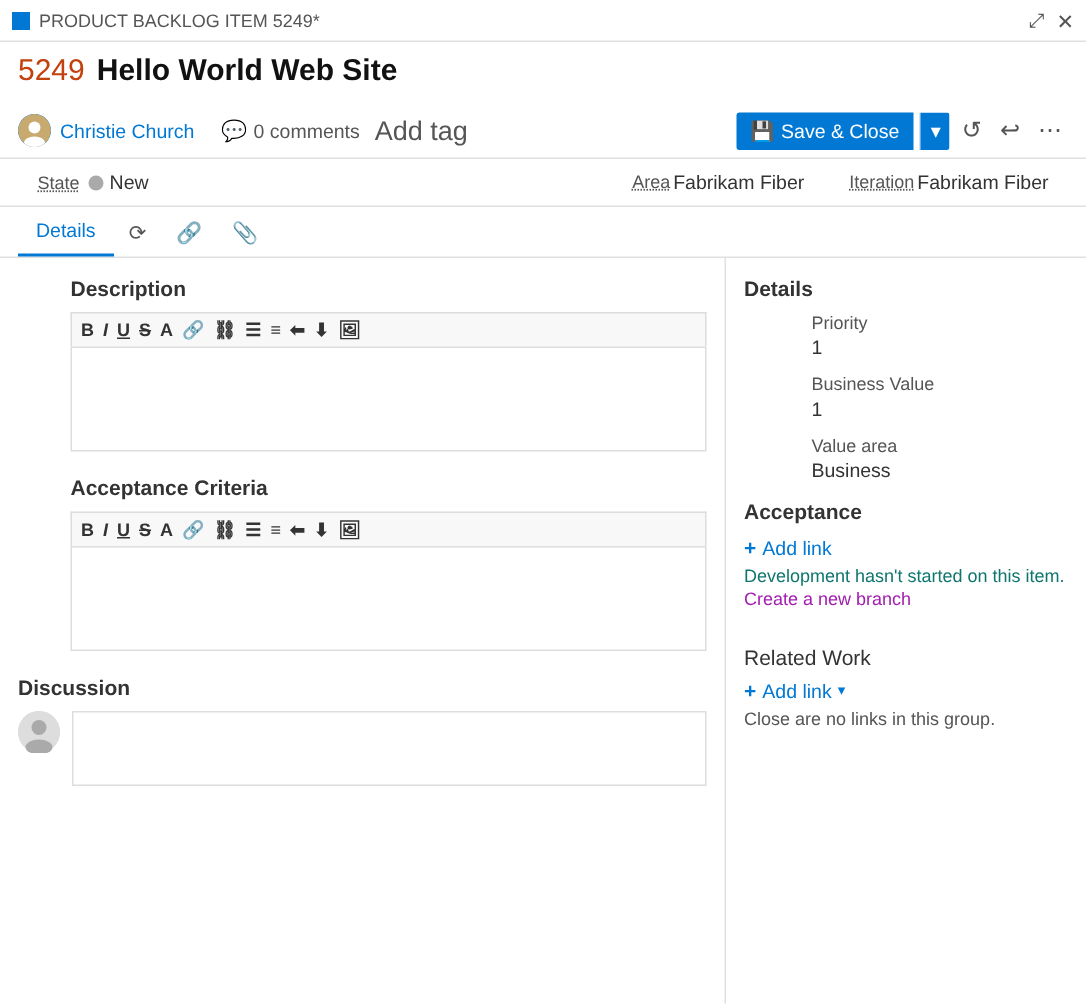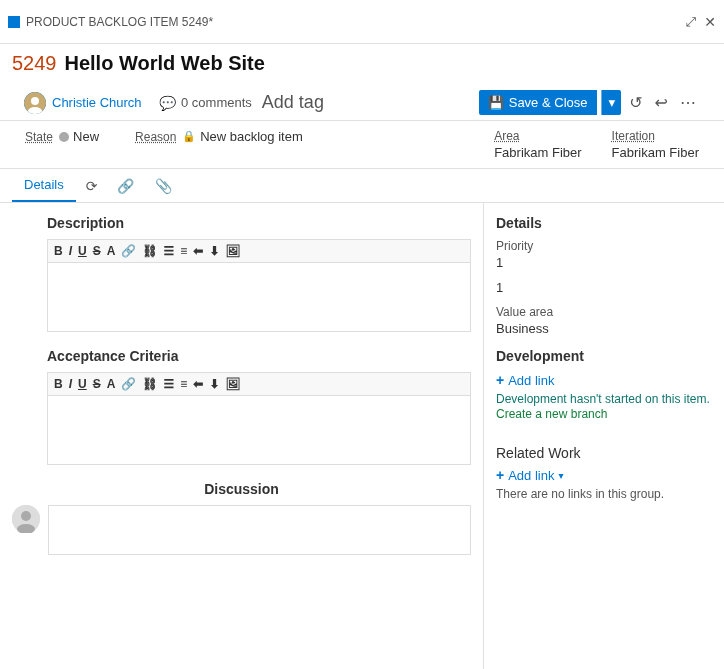--- a/index.html
+++ b/index.html
@@ -1,33 +1,33 @@
 <!DOCTYPE html>
 <html><head>
   <meta charset="utf-8">
   <style>
     * { box-sizing: border-box; margin: 0; padding: 0; }
     body { font-family: 'Segoe UI', Arial, sans-serif; font-size: 13px; color: #333; background: #fff; width: 724px; height: 669px; overflow: hidden; }
 
     .title-bar {
       display: flex; align-items: center; justify-content: space-between;
       background: #fff; border-bottom: 1px solid #e0e0e0;
-      padding: 4px 8px; height: 44px;
+      padding: 4px 8px; height: 28px;
     }
     .title-bar-left { display: flex; align-items: center; gap: 6px; font-size: 12px; color: #555; }
     .title-bar-icon { width: 14px; height: 14px; background: #0078d4; display: inline-block; }
     .title-bar-right { display: flex; align-items: center; gap: 8px; }
     .title-bar-right span { cursor: pointer; font-size: 14px; color: #555; }
 
     .header { padding: 8px 12px 4px; }
     .item-id-title { display: flex; align-items: baseline; gap: 8px; margin-bottom: 6px; }
     .item-id { font-size: 20px; color: #c2410c; }
     .item-title { font-size: 20px; font-weight: 700; color: #111; }
 
-    .toolbar { display: flex; align-items: center; padding: 4px 24px; gap: 10px; border-bottom: 1px solid #e0e0e0; }
+    .toolbar { display: flex; align-items: center; padding: 4px 12px; gap: 10px; border-bottom: 1px solid #e0e0e0; }
     .user-info { display: flex; align-items: center; gap: 6px; }
     .user-avatar { width: 22px; height: 22px; border-radius: 50%; background: #0078d4; display: flex; align-items: center; justify-content: center; font-size: 10px; color: white; overflow: hidden; }
     .user-name { color: #0078d4; font-size: 13px; cursor: pointer; }
     .toolbar-actions { display: flex; align-items: center; gap: 10px; margin-left: 8px; }
     .comments-btn { display: flex; align-items: center; gap: 4px; color: #555; font-size: 13px; cursor: pointer; }
     .add-tag-btn { color: #555; font-size: 18px; cursor: pointer; }
     .toolbar-right { margin-left: auto; display: flex; align-items: center; gap: 4px; }
     .save-close-btn {
       background: #0078d4; color: white; border: none; padding: 5px 10px;
       font-size: 13px; cursor: pointer; display: flex; align-items: center; gap: 4px;
@@ -36,54 +36,54 @@
     .save-dropdown { background: #0078d4; color: white; border: none; border-left: 1px solid rgba(255,255,255,0.4); padding: 5px 6px; cursor: pointer; border-radius: 0 2px 2px 0; }
     .icon-btn { background: none; border: none; cursor: pointer; font-size: 16px; color: #555; padding: 4px; }
 
     .fields-row { display: flex; align-items: flex-start; padding: 8px 25px; gap: 36px; border-bottom: 1px solid #e0e0e0; }
     .field-group { display: flex; align-items: center; gap: 6px; }
     .field-label { color: #555; font-size: 12px; text-decoration: underline dotted; cursor: help; }
     .field-value { font-size: 13px; color: #333; display: flex; align-items: center; gap: 4px; }
     .state-circle { width: 10px; height: 10px; border-radius: 50%; background: #aaa; display: inline-block; }
     .lock-icon { font-size: 11px; color: #555; }
     .fields-row-right { margin-left: auto; display: flex; gap: 30px; }
-    .field-vertical { display: flex; flex-direction: column; gap: 2px; }
+    .field-vertical { display: flex; flex-direction: row; gap: 2px; }
 
     .tabs { display: flex; align-items: center; padding: 0 12px; border-bottom: 1px solid #e0e0e0; }
     .tab { padding: 8px 12px; font-size: 13px; cursor: pointer; color: #555; border-bottom: 2px solid transparent; }
     .tab.active { color: #0078d4; border-bottom: 2px solid #0078d4; }
     .tab-icon { padding: 8px 10px; cursor: pointer; color: #555; font-size: 14px; }
 
     .main-content { display: flex; height: calc(669px - 160px); overflow: hidden; }
 
     .left-panel { flex: 1; padding: 12px; overflow-y: auto; border-right: 1px solid #e0e0e0; }
     .right-panel { width: 240px; padding: 12px; overflow-y: auto; }
 
     .section-title { font-size: 14px; font-weight: 600; color: #333; margin-bottom: 8px; }
     .section { margin-bottom: 16px; padding-left: 35px; }
 
     .editor-toolbar { display: flex; align-items: center; gap: 6px; padding: 4px 6px; border: 1px solid #ddd; border-bottom: none; background: #f8f8f8; flex-wrap: wrap; }
     .editor-toolbar span { font-size: 12px; color: #333; cursor: pointer; font-weight: bold; }
     .editor-body { border: 1px solid #ddd; min-height: 70px; padding: 6px; background: #fff; }
 
-    .discussion-section { margin-top: 8px; text-align: center; }
+    .discussion-section { margin-top: 8px; }
     .discussion-input-row { display: flex; align-items: flex-start; gap: 8px; }
     .discussion-avatar { width: 28px; height: 28px; border-radius: 50%; background: #ddd; display: flex; align-items: center; justify-content: center; flex-shrink: 0; }
     .discussion-input { flex: 1; border: 1px solid #ddd; min-height: 50px; padding: 6px; background: #fff; }
 
     
     .right-section-title { font-size: 14px; font-weight: 600; margin-bottom: 8px; margin-top: 12px; }
-    .detail-field { margin-bottom: 10px; }
+    .detail-field { margin-bottom: 10px; margin-left: 45px; }
     .detail-field-label { font-size: 12px; color: #555; margin-bottom: 2px; }
     .detail-field-value { font-size: 13px; color: #333; }
 
     .dev-section { margin-top: 4px; }
     .add-link-btn { display: flex; align-items: center; gap: 4px; color: #0078d4; font-size: 13px; cursor: pointer; margin-bottom: 4px; }
     .add-link-text { font-size: 12px; color: #0f766e; }
-    .create-branch-link { color: #15803d; font-size: 12px; cursor: pointer; text-decoration: none; text-align: right; }
+    .create-branch-link { color: #a21caf; font-size: 12px; cursor: pointer; text-decoration: none; text-align: right; }
 
     .related-work-title { font-size: 14px; font-weight: 400; margin-top: 24px; margin-bottom: 6px; }
     .related-add-link { display: flex; align-items: center; gap: 4px; color: #0078d4; font-size: 13px; cursor: pointer; margin-bottom: 4px; }
     .no-links-text { font-size: 12px; color: #555; }
 
     .plus-icon { font-size: 14px; color: #0078d4; font-weight: bold; }
   </style>
 </head>
 <body>
 
@@ -136,27 +136,20 @@
     <button class="icon-btn">⋯</button>
   </div>
 </div>
 
 <div class="fields-row">
   <div class="field-group">
     <span class="field-label">State</span>
     <span class="field-value">
       <span class="state-circle"></span>
       <span>New</span>
-    </span>
-  </div>
-  <div class="field-group">
-    <span class="field-label">Reason</span>
-    <span class="field-value">
-      <span class="lock-icon">🔒</span>
-      <span>New backlog item</span>
     </span>
   </div>
   <div class="fields-row-right">
     <div class="field-vertical">
       <span class="field-label">Area</span>
       <span class="field-value">Fabrikam Fiber</span>
     </div>
     <div class="field-vertical">
       <span class="field-label">Iteration</span>
       <span class="field-value">Fabrikam Fiber</span>
@@ -232,41 +225,42 @@
   <div class="right-panel">
     <div class="right-section-title" style="margin-top:0;">Details</div>
 
     <div class="detail-field">
       <div class="detail-field-label">Priority</div>
       <div class="detail-field-value">1</div>
     </div>
 
 
     <div class="detail-field">
+      <div class="detail-field-label">Business Value</div>
       <div class="detail-field-value">1</div>
     </div>
 
     <div class="detail-field">
       <div class="detail-field-label">Value area</div>
       <div class="detail-field-value">Business</div>
     </div>
 
-    <div class="right-section-title">Development</div>
+    <div class="right-section-title">Acceptance</div>
     <div class="dev-section">
       <div class="add-link-btn">
         <span class="plus-icon">+</span>
         <span>Add link</span>
       </div>
       <div class="add-link-text">Development hasn't started on this item.</div>
       <a class="create-branch-link" href="#">Create a new branch</a>
     </div>
 
     <div class="related-work-title">Related Work</div>
     <div>
       <div class="related-add-link">
         <span class="plus-icon">+</span>
         <span>Add link</span>
         <span style="font-size:10px;">▾</span>
       </div>
-      <div class="no-links-text">There are no links in this group.</div>
+      <div class="no-links-text">Close are no links in this group.</div>
     </div>
   </div>
 </div>
 
 </body></html>

